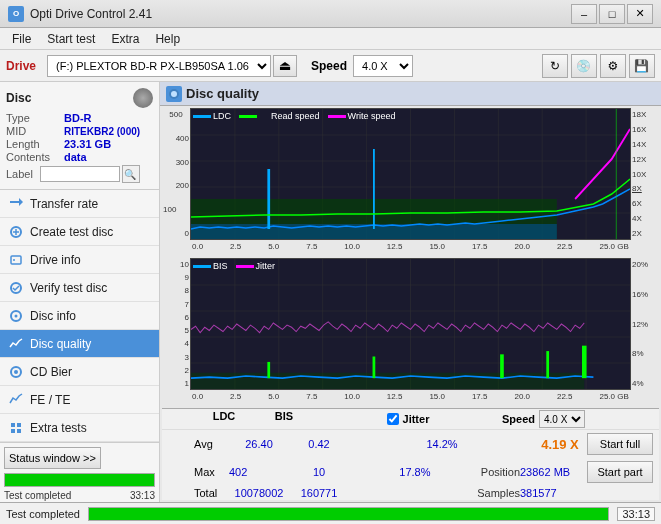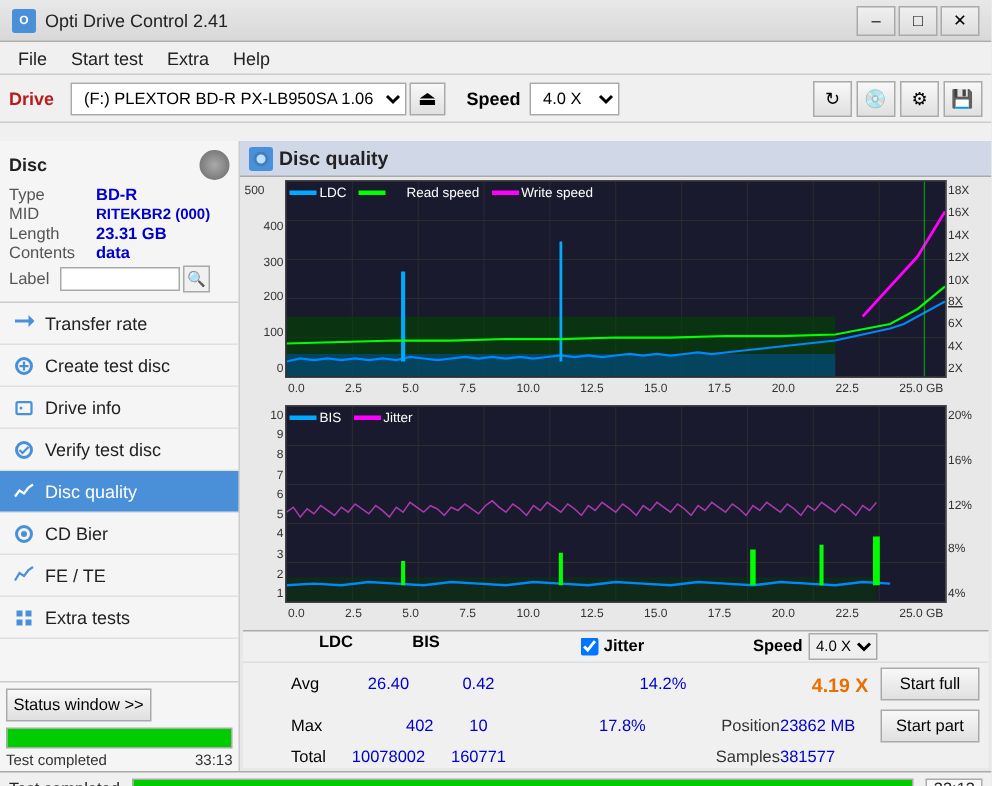--- a/index.html
+++ b/index.html
@@ -37,21 +37,21 @@
     .drive-label { font-size: 12px; font-weight: bold; color: #b91c1c; min-width: 35px; }
     .drive-select-wrapper { display: flex; align-items: center; gap: 2px; }
     .drive-select { border: 1px solid #aaa; background: white; padding: 2px 4px; font-size: 11px; height: 22px; }
     .eject-btn { width: 24px; height: 22px; border: 1px solid #aaa; background: linear-gradient(to bottom, #f8f8f8, #e0e0e0); cursor: pointer; display: flex; align-items: center; justify-content: center; }
     .speed-label { font-size: 12px; font-weight: bold; margin-left: 8px; }
     .speed-select { border: 1px solid #aaa; background: white; padding: 2px 4px; font-size: 11px; height: 22px; width: 60px; }
     .drive-icons { display: flex; gap: 3px; margin-left: auto; }
     .drive-icon-btn { width: 26px; height: 24px; border: 1px solid #aaa; background: linear-gradient(to bottom, #f8f8f8, #e0e0e0); cursor: pointer; display: flex; align-items: center; justify-content: center; font-size: 12px; }
 
     
-    .main-layout { display: flex; height: calc(524px - 82px - 22px); margin-top: 12px; }
+    .main-layout { display: flex; height: calc(524px - 82px - 22px); }
 
     
     .sidebar { width: 160px; background: #f5f5f5; border-right: 1px solid #ccc; display: flex; flex-direction: column; flex-shrink: 0; }
 
     
     .disc-panel { border-bottom: 1px solid #ccc; padding: 6px; }
     .disc-panel-header { display: flex; align-items: center; justify-content: space-between; margin-bottom: 4px; }
     .disc-panel-title { font-weight: bold; font-size: 12px; color: #222; }
     .disc-icon { width: 20px; height: 20px; background: radial-gradient(circle, #aaa, #666); border-radius: 50%; }
     .disc-row { display: flex; align-items: center; margin: 1px 0; font-size: 11px; }
@@ -203,20 +203,29 @@
       </div>
       <div class="nav-item">
         <div class="nav-item-icon">
           <svg width="14" height="14" viewBox="0 0 14 14">
               <circle cx="7" cy="7" r="5" fill="none" stroke="#4a90d9" stroke-width="2"></circle>
               <polyline points="4,7 6,9 10,5" stroke="#4a90d9" stroke-width="1.5" fill="none"></polyline>
             </svg>
         </div>
         <span>Verify test disc</span>
       </div>
+      <div class="nav-item">
+        <div class="nav-item-icon">
+          <svg width="14" height="14" viewBox="0 0 14 14">
+              <circle cx="7" cy="7" r="5" fill="none" stroke="#4a90d9" stroke-width="2"></circle>
+              <circle cx="7" cy="7" r="1.5" fill="#4a90d9"></circle>
+            </svg>
+        </div>
+        <span>Disc info</span>
+      </div>
       <div class="nav-item active">
         <div class="nav-item-icon">
           <svg width="14" height="14" viewBox="0 0 14 14">
               <polyline points="1,10 4,6 7,8 10,4 13,2" stroke="white" stroke-width="1.5" fill="none"></polyline>
             </svg>
         </div>
         <span>Disc quality</span>
       </div>
       <div class="nav-item">
         <div class="nav-item-icon">
@@ -267,25 +276,25 @@
         <div class="quality-icon-inner"></div>
       </div>
       <span class="quality-title">Disc quality</span>
     </div>
 
     <div class="charts-area">
 
       <div style="display:flex; flex:1; min-height:0;">
 
         <div style="width:28px; display:flex; flex-direction:column; justify-content:space-between; padding:2px 1px; background:#e8e8e8;">
-          <span style="font-size:8px;color:#333;text-align:left;">500</span>
+          <span style="font-size:8px;color:#333;text-align:center;">500</span>
           <span style="font-size:8px;color:#333;text-align:right;">400</span>
           <span style="font-size:8px;color:#333;text-align:right;">300</span>
           <span style="font-size:8px;color:#333;text-align:right;">200</span>
-          <span style="font-size:8px;color:#333;text-align:right;">100</span>
+          <span style="font-size:8px;color:#333;text-align:left;">100</span>
           <span style="font-size:8px;color:#333;text-align:right;">0</span>
         </div>
 
         <div style="flex:1; position:relative; background:#1a1a2e; border:1px solid #444; overflow:hidden;">
           
           <div style="position:absolute;top:2px;left:2px;display:flex;gap:8px;z-index:10;">
             <div style="display:flex;align-items:center;gap:2px;">
               <div style="width:18px;height:3px;background:#00aaff;"></div>
               <span style="font-size:9px;color:white;">LDC</span>
             </div>
@@ -479,21 +488,21 @@
           </div>
           <div style="width:70px; display:flex; flex-direction:column; gap:2px; padding:2px;">
             <button class="action-btn">Start full</button>
           </div>
         </div>
 
         <div style="display:flex; align-items:center; padding:1px 4px;">
           <div style="width:28px;"></div>
           <div style="flex:1; display:flex; align-items:center;">
             <span style="min-width:35px; font-size:11px;">Max</span>
-            <span style="min-width:60px; font-size:11px; color:#0000cc; text-align:right;">402</span>
+            <span style="min-width:60px; font-size:11px; color:#0000cc; text-align:left;">402</span>
             <span style="min-width:60px; font-size:11px; color:#0000cc; text-align:center;">10</span>
             <span style="flex:1; font-size:11px; color:#0000cc; text-align:center;">17.8%</span>
             <span style="font-size:11px; color:#333; min-width:20px;">Position</span>
             <span style="font-size:11px; color:#0000cc; min-width:65px;">23862 MB</span>
           </div>
           <div style="width:70px; display:flex; flex-direction:column; gap:2px; padding:2px;">
             <button class="action-btn">Start part</button>
           </div>
         </div>
 

